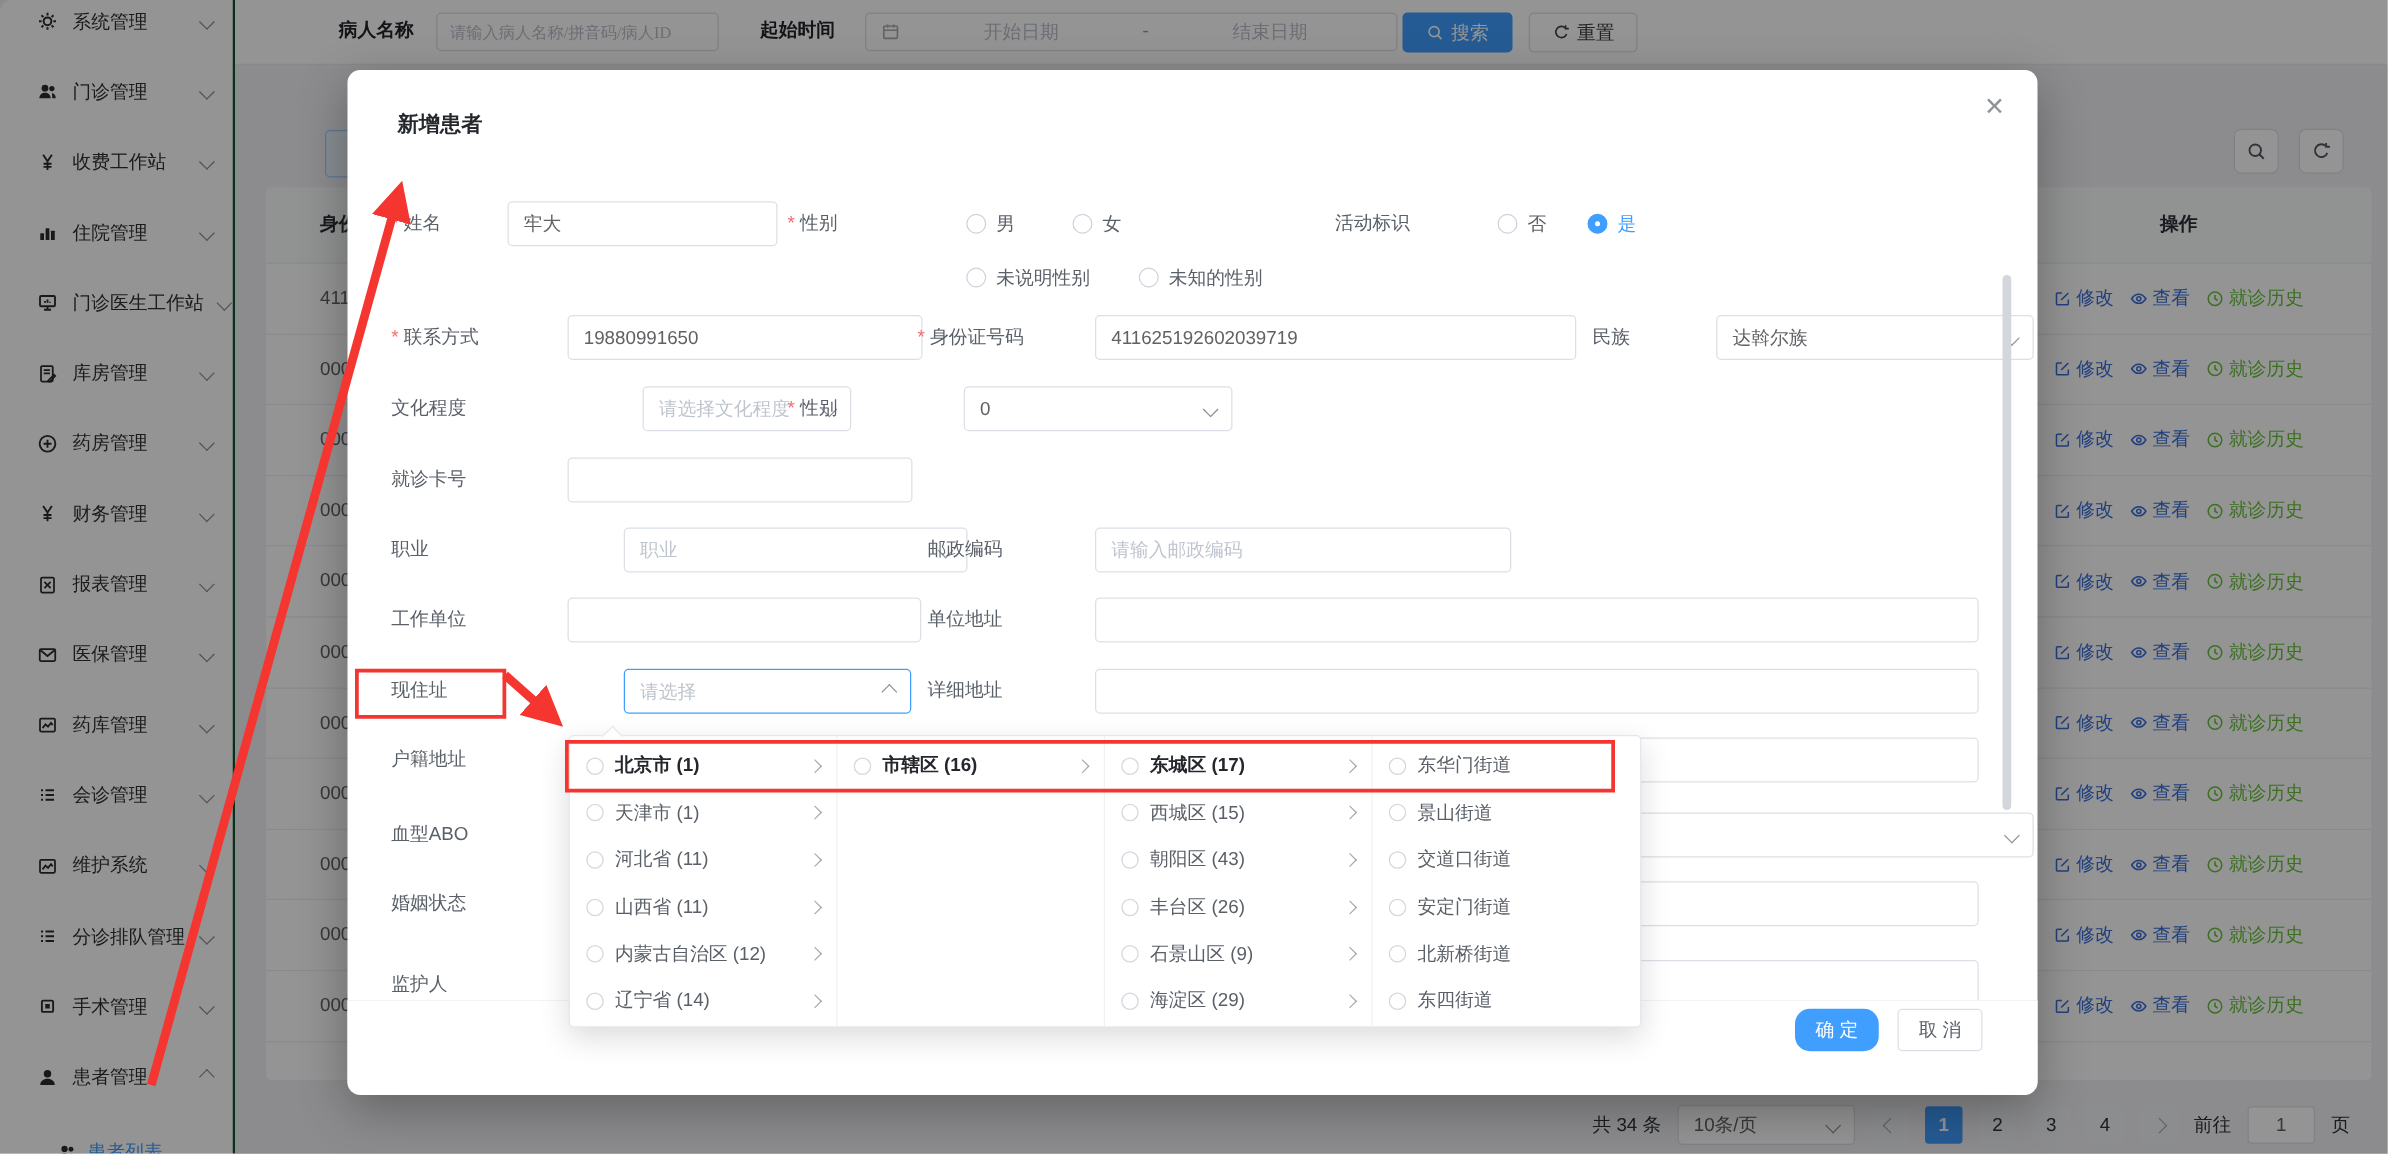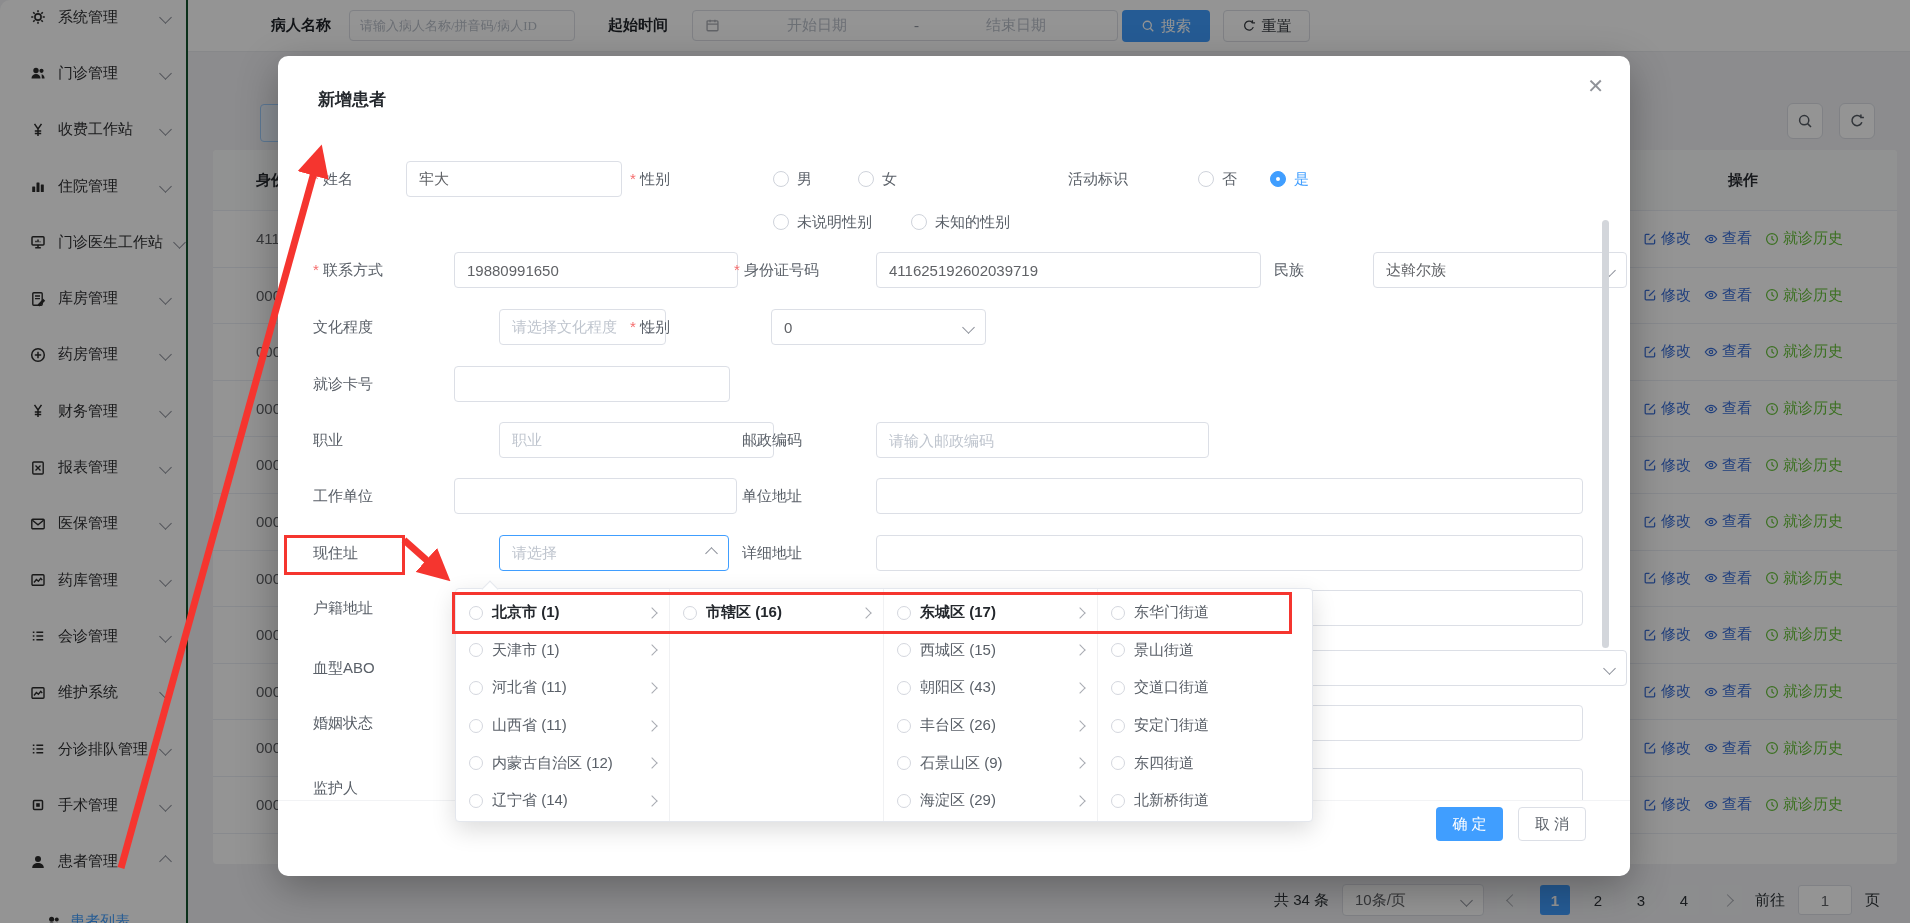--- a/index.html
+++ b/index.html
@@ -67,21 +67,21 @@
   .fsel{position:absolute;height:36px;border:1px solid #dcdfe6;border-radius:4px;box-sizing:border-box;background:#fff;display:flex;align-items:center;justify-content:space-between;padding:0 12px;color:#606266;cursor:pointer;margin-left:44px;}
   .fsel .ph{color:#bfc5ce;}
   .fsel.focus{border-color:var(--primary);}
   .radio{position:absolute;height:36px;display:flex;align-items:center;gap:8px;color:#5a6068;cursor:pointer;}
   .rdot{width:16px;height:16px;border-radius:50%;border:1px solid #cfd3db;background:#fff;box-sizing:border-box;position:relative;flex:none;}
   .radio.sel .rdot{border-color:var(--primary);background:var(--primary);}
   .radio.sel .rdot::after{content:"";position:absolute;left:5px;top:5px;width:4px;height:4px;border-radius:50%;background:#fff;}
   .radio.sel .rlab{color:var(--primary);}
   .m-scroll{position:absolute;right:21px;top:164px;width:7px;height:428px;border-radius:4px;background:#d3d6db;}
   .m-footer{position:absolute;left:0;top:744px;width:100%;height:75px;background:#fff;border-top:1px solid #f2f3f5;border-radius:0 0 10px 10px;}
-  .btn-ok{position:absolute;left:1158px;top:6px;width:67px;height:34px;background:var(--primary);color:#fff;}
+  .btn-ok{position:absolute;left:1158px;top:6px;width:67px;height:34px;background:var(--primary);color:#fff;border-radius:12px;}
   .btn-no{position:absolute;left:1240px;top:6px;width:68px;height:34px;background:#fff;border:1px solid #dcdfe6;color:#5a6068;}
   
   .cascader{position:absolute;left:455px;top:588px;width:858px;height:234px;background:#fff;border:1px solid #e4e7ed;border-radius:4px;box-shadow:0 8px 24px rgba(0,0,0,.14);z-index:120;display:flex;box-sizing:border-box;}
   .cas-notch{position:absolute;left:28px;top:-6px;width:11px;height:11px;background:#fff;border-left:1px solid #e4e7ed;border-top:1px solid #e4e7ed;transform:rotate(45deg);}
   .cas-col{width:247px;border-right:1px solid #f0f1f3;padding-top:5px;box-sizing:border-box;overflow:hidden;}
   .cas-col:last-child{border-right:none;}
   .cas-item{height:37.6px;display:flex;align-items:center;gap:9px;padding:0 13px;color:#5a6068;cursor:pointer;}
   .cas-item.bold{font-weight:700;color:#24282d;}
   .cas-rdot{width:14px;height:14px;border:1px solid #d4d7de;border-radius:50%;box-sizing:border-box;flex:none;}
   .cas-arrow{margin-left:auto;width:7px;height:7px;border-right:1.5px solid #a8abb2;border-top:1.5px solid #a8abb2;transform:rotate(45deg);flex:none;}
@@ -752,21 +752,21 @@
     <input class="fin" style="left: 176px; top: 196px; width: 284px;" value="19880991650">
     <span class="flab req" style="left:456px;top:196px">身份证号码</span>
     <input class="fin" style="left: 598px; top: 196px; width: 385px;" value="411625192602039719">
     <span class="flab" style="left:996px;top:196px">民族</span>
     <div class="fsel" style="left:1051px;top:196px;width:254px">
       <span>达斡尔族</span>
         <i class="chev"></i>
     </div>
 
     <span class="flab" style="left:35px;top:253px">文化程度</span>
-    <div class="fsel" style="left:177px;top:253px;width:167px">
+    <div class="fsel" style="left:192px;top:253px;width:167px">
       <span class="ph">请选择文化程度</span>
         <i class="chev"></i>
     </div>
     <span class="flab req" style="left:352px;top:253px">性别</span>
     <div class="fsel" style="left:449px;top:253px;width:215px">
       <span>0</span>
         <i class="chev"></i>
     </div>
 
     <span class="flab" style="left:35px;top:310px">就诊卡号</span>
@@ -898,25 +898,25 @@
         <div class="cas-item">
           <i class="cas-rdot"></i>
           <span>交道口街道</span>
         </div>
         <div class="cas-item">
           <i class="cas-rdot"></i>
           <span>安定门街道</span>
         </div>
         <div class="cas-item">
           <i class="cas-rdot"></i>
+          <span>北新桥街道</span>
+        </div>
+        <div class="cas-item">
+          <i class="cas-rdot"></i>
           <span>东四街道</span>
-        </div>
-        <div class="cas-item">
-          <i class="cas-rdot"></i>
-          <span>北新桥街道</span>
         </div>
       </div>
     </div>
 
   <svg class="ann-svg" width="1910" height="923">
     <defs>
       <marker id="ah" markerWidth="4.6" markerHeight="4.6" refX="2.6" refY="2.3" orient="auto">
         <path d="M0,0 L4.6,2.3 L0,4.6 Z" fill="#f5352f"></path>
       </marker>
     </defs>

